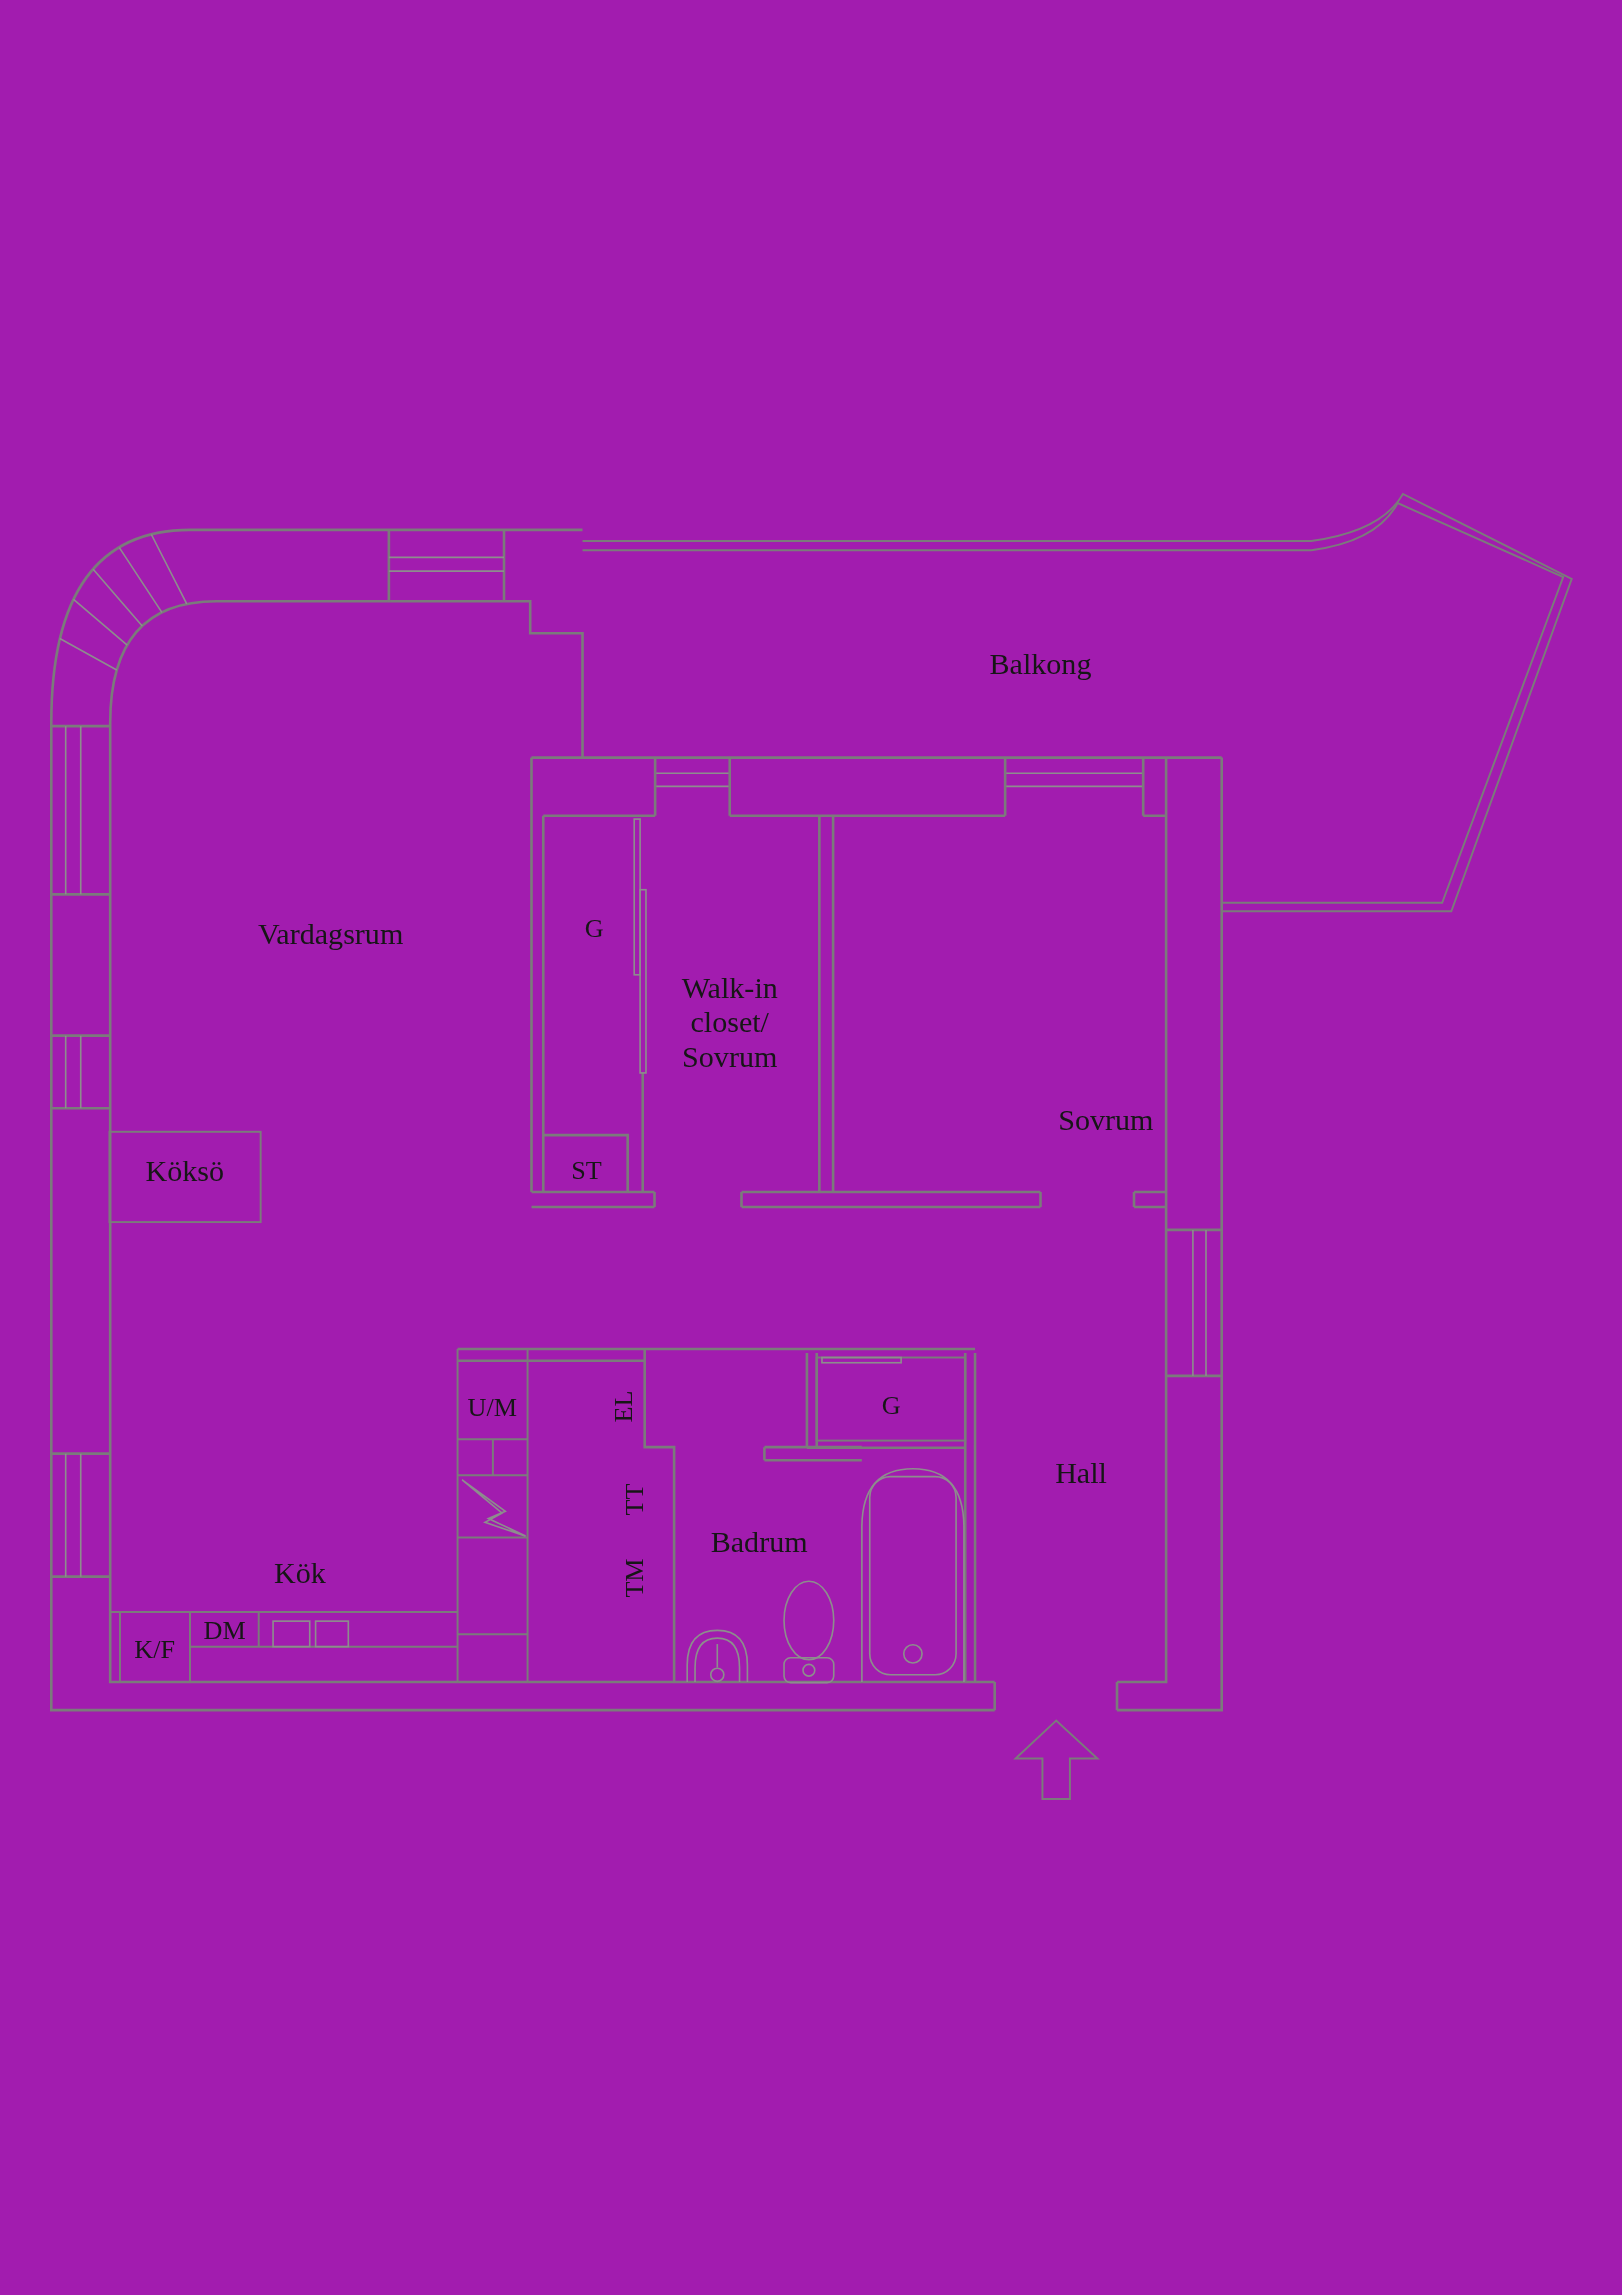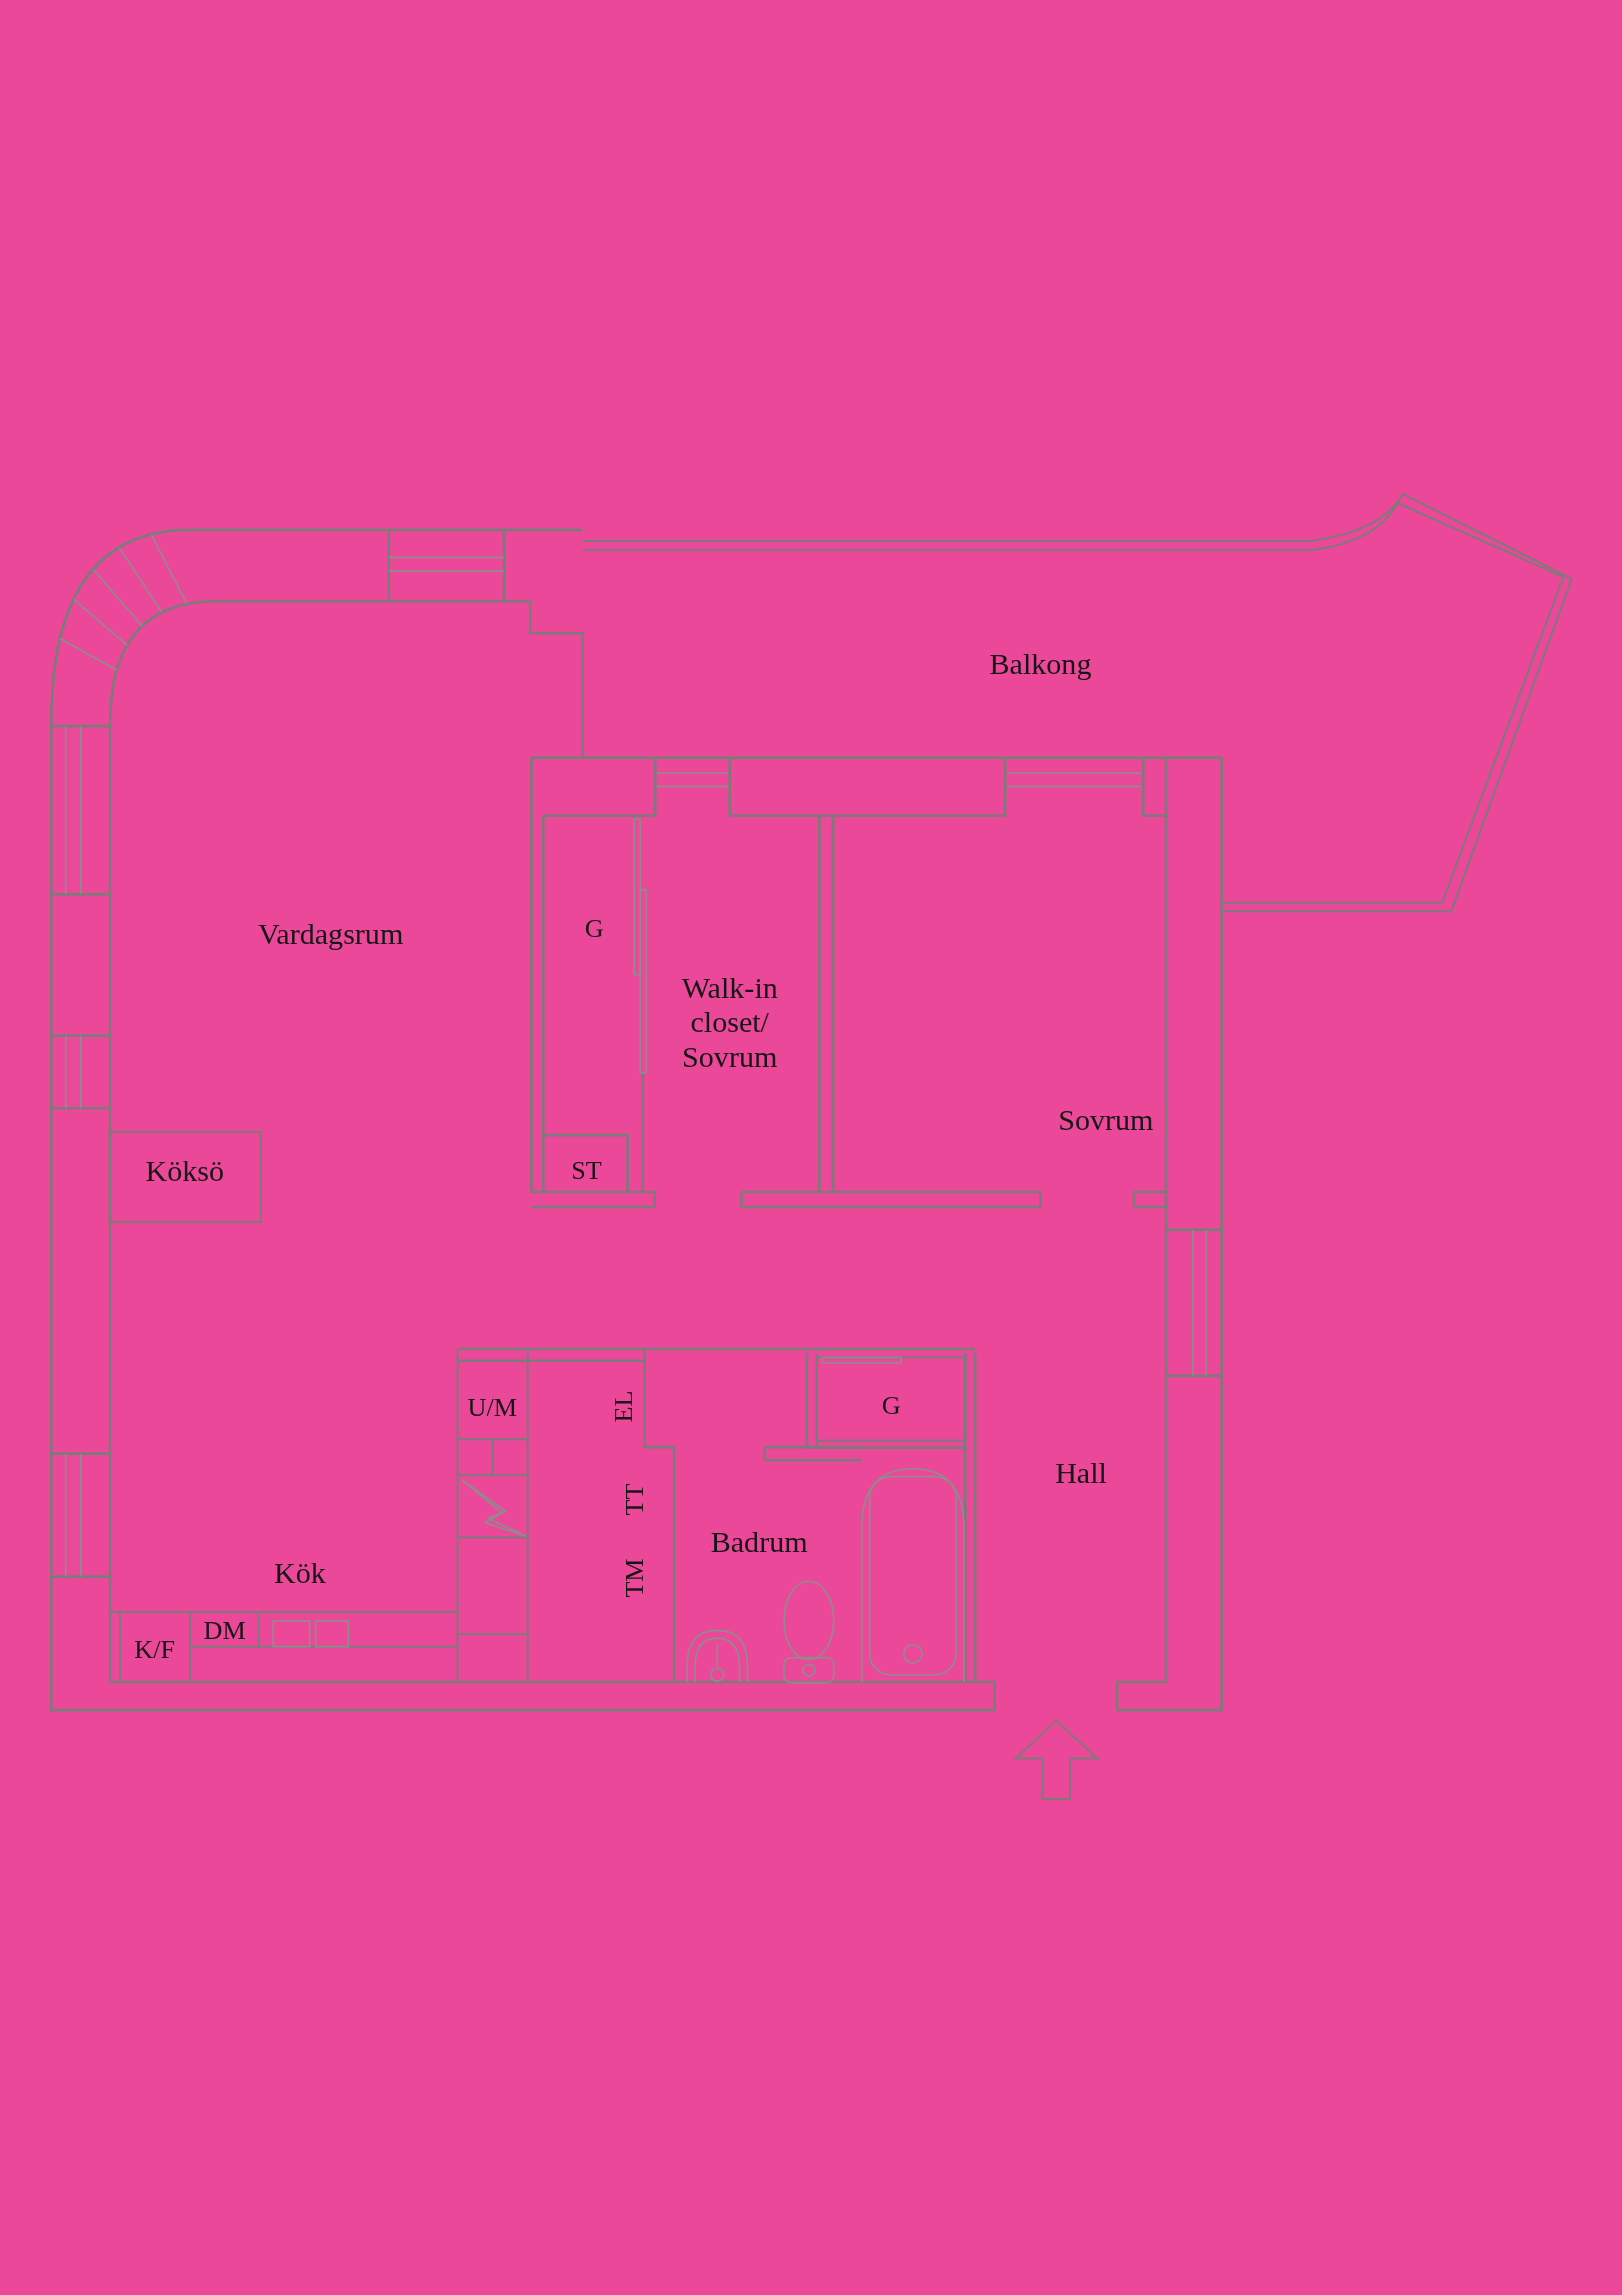--- a/index.html
+++ b/index.html
@@ -1,16 +1,16 @@
 <!DOCTYPE html>
 <html style="font-size:10.5px"><head>
 <meta charset="utf-8">
 <style>
   html,body{margin:0;padding:0;background:#ffffff;}
-  .page{position:relative;width:1623px;height:2295px;background:#ec4899;overflow:hidden;}
+  .page{position:relative;width:1623px;height:2295px;background:#a21caf;overflow:hidden;}
   svg{display:block;}
   text{font-family:"Liberation Serif","DejaVu Serif",serif;fill:#161616;}
   .room-label{font-size:46px;}
   .fixture-label{font-size:40px;}
   .wall{stroke:#7b7b7b;stroke-width:4;fill:none;}
   .wall3{stroke:#7b7b7b;stroke-width:3;fill:none;}
   .thin{stroke:#8d8d8d;stroke-width:2.5;fill:none;}
   .fix{stroke:#8d8d8d;stroke-width:2.5;fill:none;}
 </style>
 </head>

